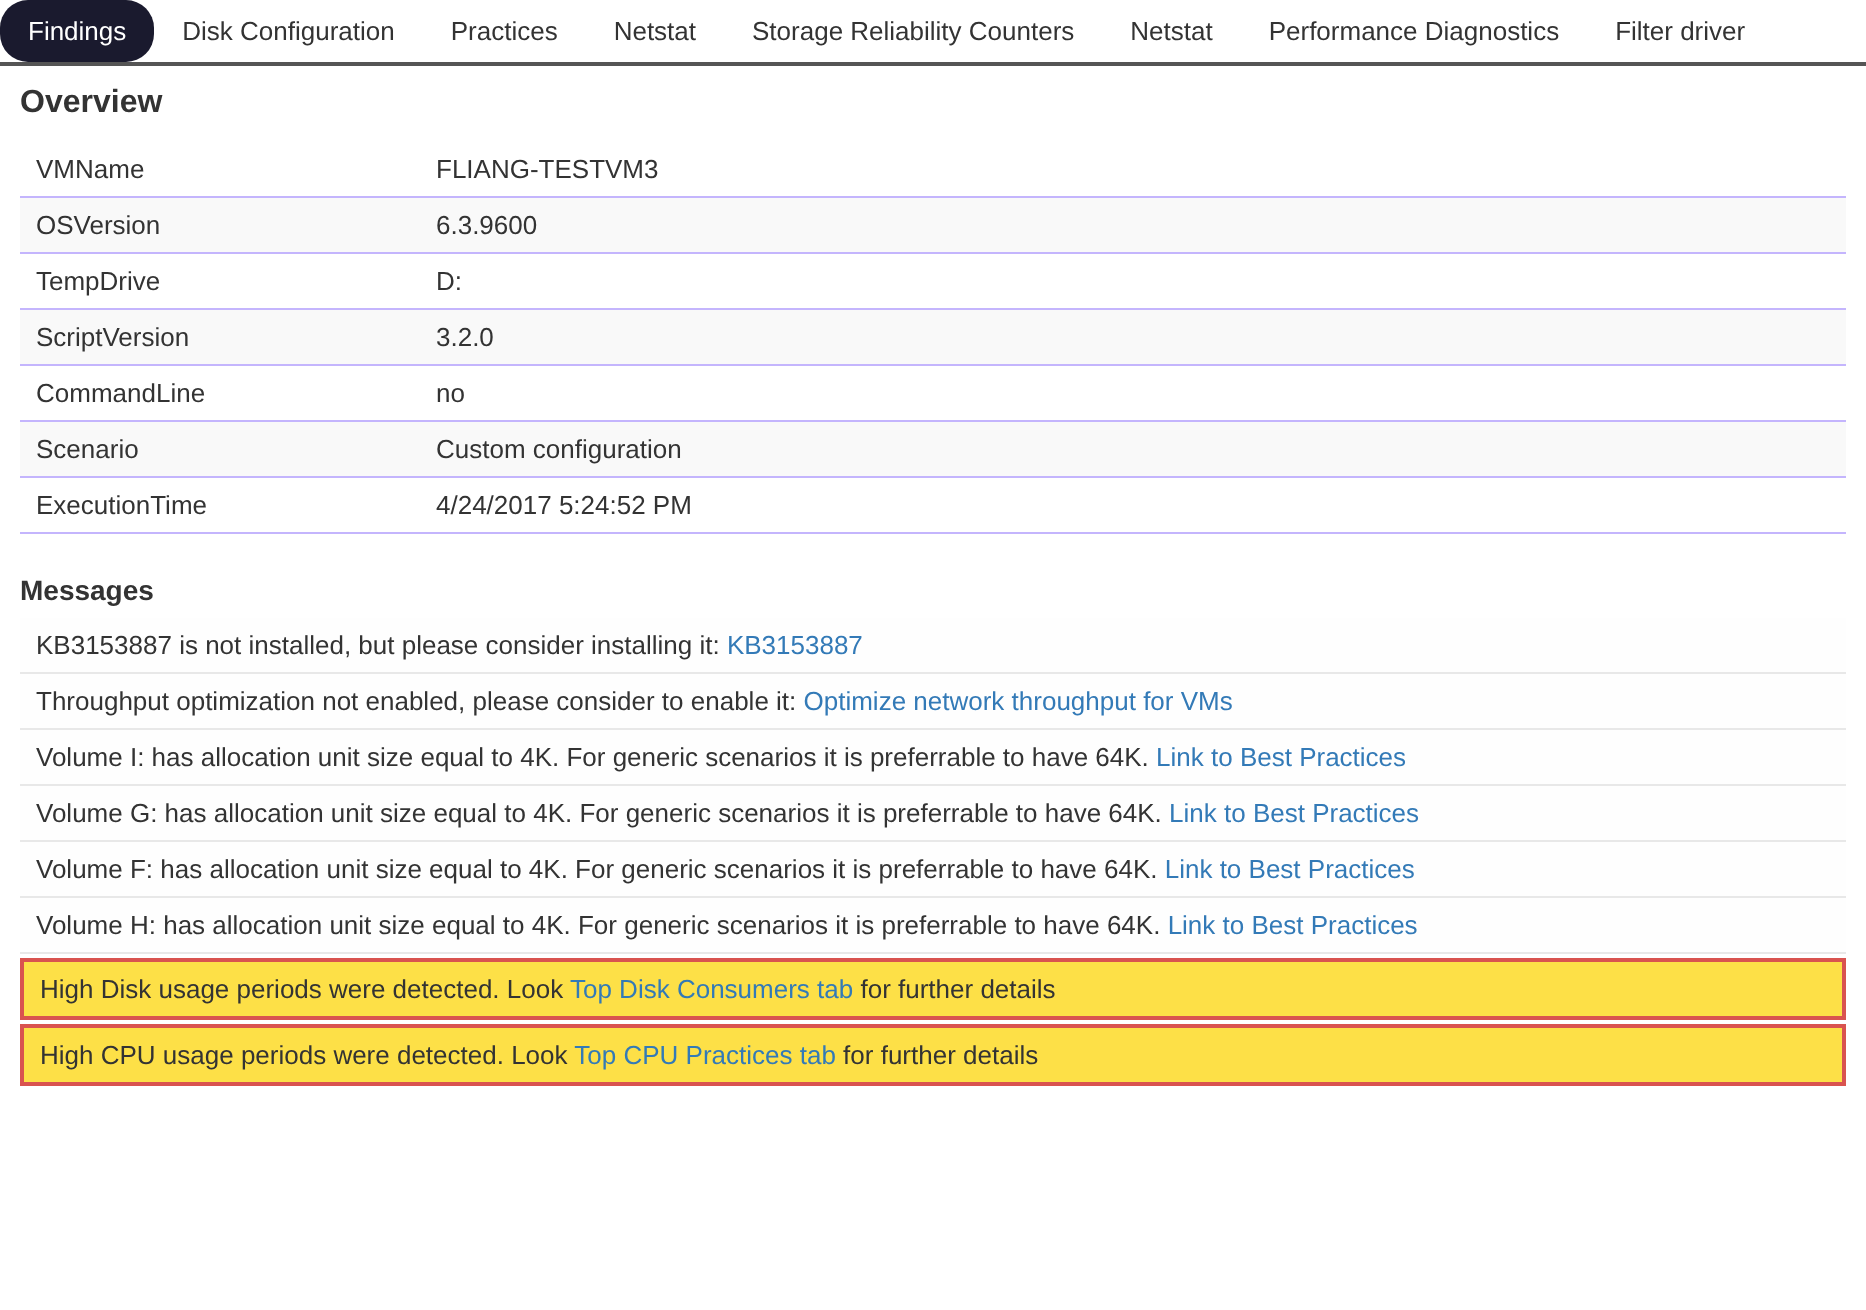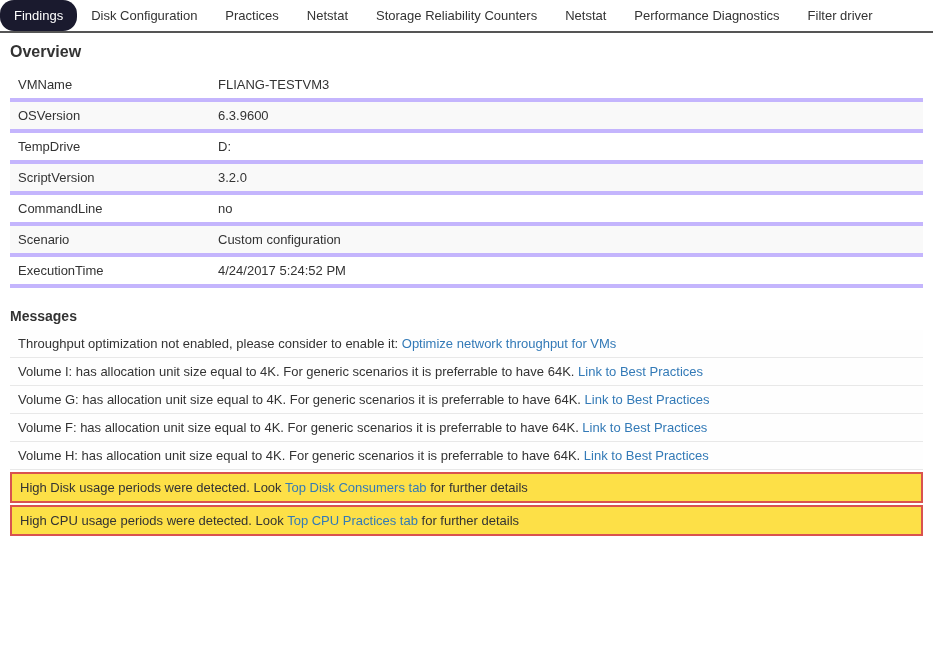--- a/index.html
+++ b/index.html
@@ -39,21 +39,21 @@
     }
 
     
     .overview-table {
       width: 100%;
       border-collapse: collapse;
       margin-bottom: 20px;
     }
     .overview-table tr td {
       padding: 6px 8px;
-      border-bottom: 4px solid #c4b5fd;
+      border-bottom: 1px solid #c4b5fd;
       font-size: 13px;
     }
     .overview-table tr td:first-child {
       color: #333;
       width: 200px;
     }
     .overview-table tr td:last-child {
       color: #333;
     }
     .overview-table tr:nth-child(odd) { background: #fff; }
@@ -129,20 +129,21 @@
         </tr>
         <tr>
           <td>ExecutionTime</td>
           <td>4/24/2017 5:24:52 PM</td>
         </tr>
       </tbody>
   </table>
 
   <div class="messages-title">Messages</div>
   <ul class="messages-list" id="messages-list">
+      <li>KB3153887 is not installed, but please consider installing it: <a href="#">KB3153887</a></li>
       <li>Throughput optimization not enabled, please consider to enable it: <a href="#">Optimize network throughput for VMs</a></li>
       <li>Volume I: has allocation unit size equal to 4K. For generic scenarios it is preferrable to have 64K. <a href="#">Link to Best Practices</a></li>
       <li>Volume G: has allocation unit size equal to 4K. For generic scenarios it is preferrable to have 64K. <a href="#">Link to Best Practices</a></li>
       <li>Volume F: has allocation unit size equal to 4K. For generic scenarios it is preferrable to have 64K. <a href="#">Link to Best Practices</a></li>
       <li>Volume H: has allocation unit size equal to 4K. For generic scenarios it is preferrable to have 64K. <a href="#">Link to Best Practices</a></li>
       <li class="highlighted">High Disk usage periods were detected. Look <a href="#">Top Disk Consumers tab</a> for further details</li>
       <li class="highlighted">High CPU usage periods were detected. Look <a href="#">Top CPU Practices tab</a> for further details</li>
     </ul>
 
 </div>

